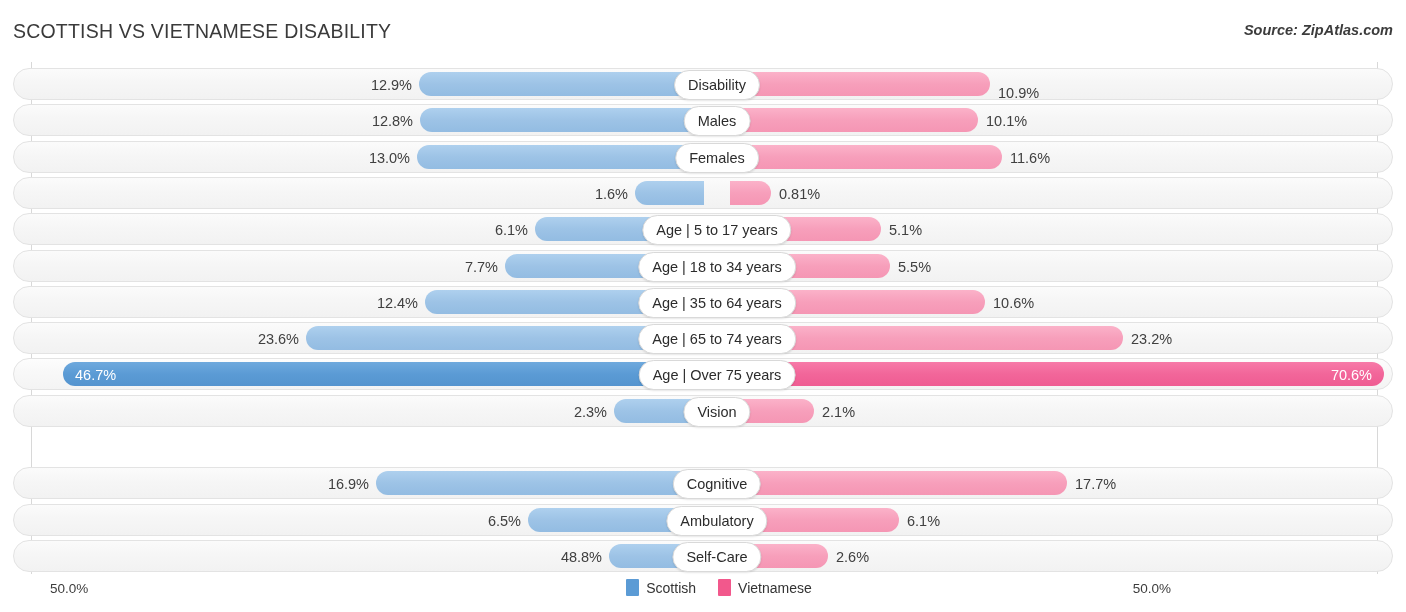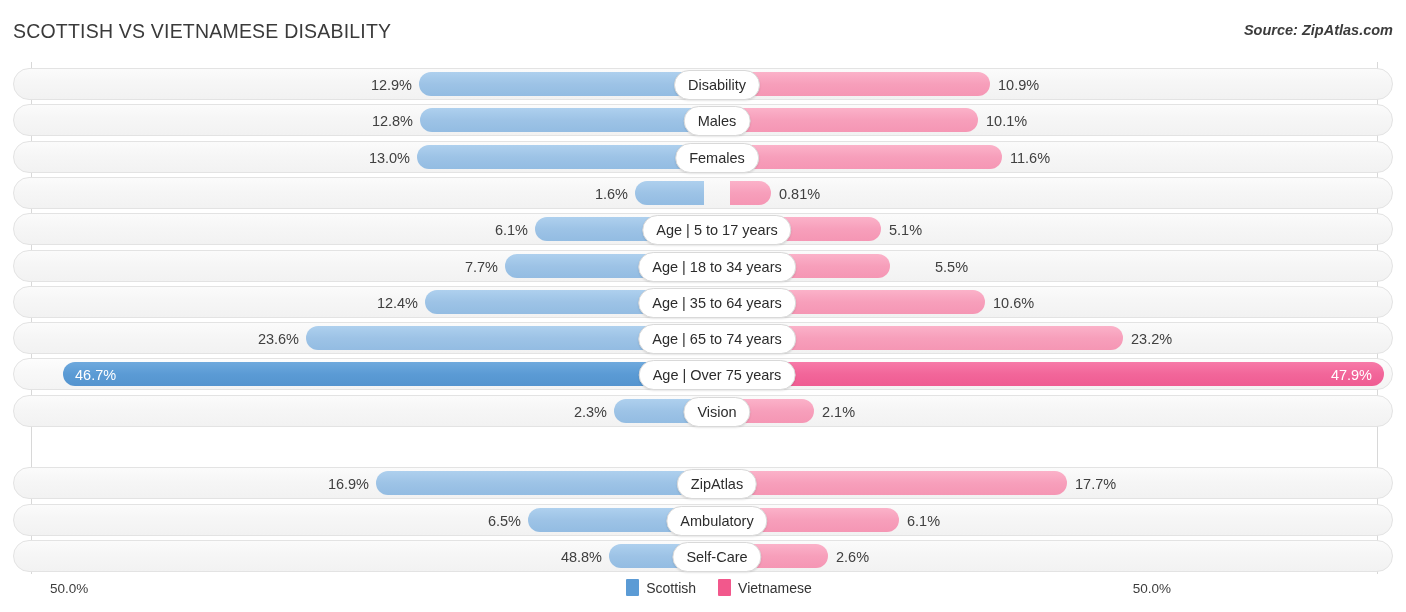--- a/index.html
+++ b/index.html
@@ -181,21 +181,21 @@
   </div>
 
   <div id="plot">
     <div class="gridline" id="gridline-left"></div>
     <div class="gridline" id="gridline-right"></div>
 
   <div class="row" style="top: 6px;">
         <div class="bar bar-left" style="left: 405px; width: 285px;"></div>
         <div class="bar bar-right" style="left: 716px; width: 260px;"></div>
         <div class="value value-left" style="left: 295px; width: 103px;">12.9%</div>
-        <div class="value value-right" style="left: 984px;">10.9%</div>
+        <div class="value value-right" style="left: 984px; margin-top: 8px;">10.9%</div>
         <div class="pill" style="left: 703px;">Disability</div>
       </div>
       <div class="row" style="top: 42.3px;">
         <div class="bar bar-left" style="left: 406px; width: 284px;"></div>
         <div class="bar bar-right" style="left: 716px; width: 248px;"></div>
         <div class="value value-left" style="left: 296px; width: 103px;">12.8%</div>
         <div class="value value-right" style="left: 972px;">10.1%</div>
         <div class="pill" style="left: 703px;">Males</div>
       </div>
       <div class="row" style="top: 78.6px;">
@@ -215,57 +215,57 @@
         <div class="bar bar-left" style="left: 521px; width: 169px;"></div>
         <div class="bar bar-right" style="left: 716px; width: 151px;"></div>
         <div class="value value-left" style="left: 411px; width: 103px;">6.1%</div>
         <div class="value value-right" style="left: 875px;">5.1%</div>
         <div class="pill" style="left: 703px;">Age | 5 to 17 years</div>
       </div>
       <div class="row" style="top: 187.5px;">
         <div class="bar bar-left" style="left: 491px; width: 199px;"></div>
         <div class="bar bar-right" style="left: 716px; width: 160px;"></div>
         <div class="value value-left" style="left: 381px; width: 103px;">7.7%</div>
-        <div class="value value-right" style="left: 884px; margin-left: 37px;">5.5%</div>
+        <div class="value value-right" style="left: 884px;">5.5%</div>
         <div class="pill" style="left: 703px;">Age | 18 to 34 years</div>
       </div>
       <div class="row" style="top: 223.8px;">
         <div class="bar bar-left" style="left: 411px; width: 279px;"></div>
         <div class="bar bar-right" style="left: 716px; width: 255px;"></div>
         <div class="value value-left" style="left: 301px; width: 103px;">12.4%</div>
         <div class="value value-right" style="left: 979px;">10.6%</div>
         <div class="pill" style="left: 703px;">Age | 35 to 64 years</div>
       </div>
       <div class="row" style="top: 260.1px;">
         <div class="bar bar-left" style="left: 292px; width: 398px;"></div>
         <div class="bar bar-right" style="left: 716px; width: 393px;"></div>
         <div class="value value-left" style="left: 182px; width: 103px;">23.6%</div>
         <div class="value value-right" style="left: 1117px;">23.2%</div>
         <div class="pill" style="left: 703px;">Age | 65 to 74 years</div>
       </div>
       <div class="row highlight" style="top: 296.4px;">
         <div class="bar bar-left" style="left: 49px; width: 641px;"></div>
         <div class="bar bar-right" style="left: 716px; width: 654px;"></div>
         <div class="value value-left inside" style="left: 61px; text-align: left;">46.7%</div>
-        <div class="value value-right inside" style="left: 1300px; width: 58px; text-align: right;">47.9%</div>
+        <div class="value value-right inside" style="left: 1300px; width: 58px; text-align: right;">70.6%</div>
         <div class="pill" style="left: 703px;">Age | Over 75 years</div>
       </div>
       <div class="row" style="top: 332.7px;">
         <div class="bar bar-left" style="left: 600px; width: 90px;"></div>
         <div class="bar bar-right" style="left: 716px; width: 84px;"></div>
         <div class="value value-left" style="left: 490px; width: 103px;">2.3%</div>
         <div class="value value-right" style="left: 808px;">2.1%</div>
         <div class="pill" style="left: 703px;">Vision</div>
       </div>
       <div class="row" style="top: 405.3px;">
         <div class="bar bar-left" style="left: 362px; width: 328px;"></div>
         <div class="bar bar-right" style="left: 716px; width: 337px;"></div>
         <div class="value value-left" style="left: 252px; width: 103px;">16.9%</div>
         <div class="value value-right" style="left: 1061px;">17.7%</div>
-        <div class="pill" style="left: 703px;">ZipAtlas</div>
+        <div class="pill" style="left: 703px;">Cognitive</div>
       </div>
       <div class="row" style="top: 441.6px;">
         <div class="bar bar-left" style="left: 514px; width: 176px;"></div>
         <div class="bar bar-right" style="left: 716px; width: 169px;"></div>
         <div class="value value-left" style="left: 404px; width: 103px;">6.5%</div>
         <div class="value value-right" style="left: 893px;">6.1%</div>
         <div class="pill" style="left: 703px;">Ambulatory</div>
       </div>
       <div class="row" style="top: 477.9px;">
         <div class="bar bar-left" style="left: 595px; width: 95px;"></div>

